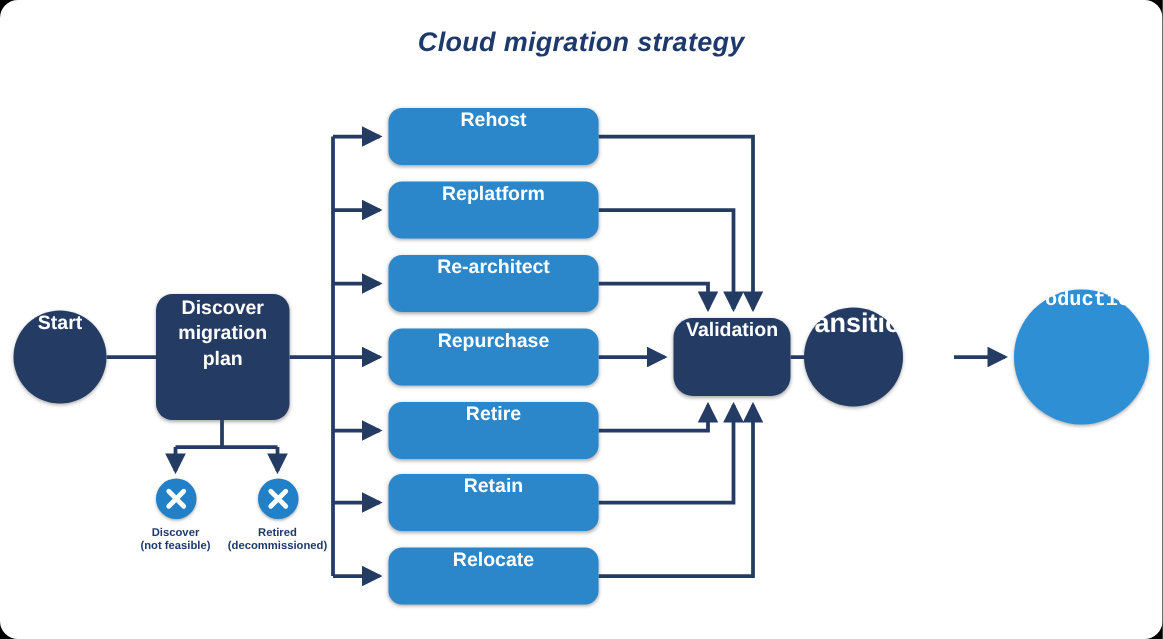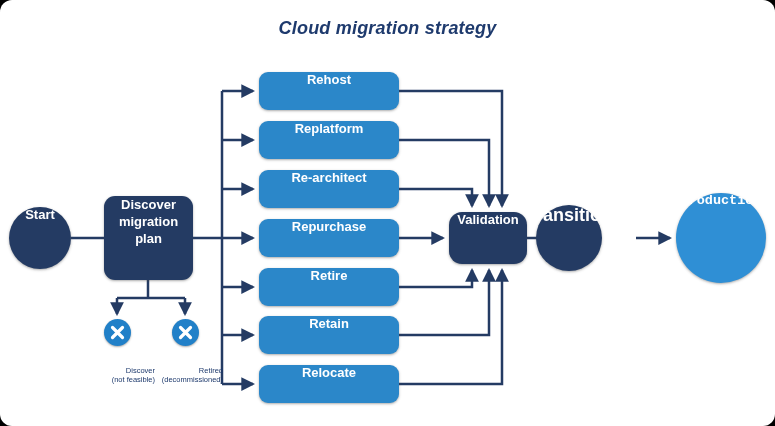--- a/index.html
+++ b/index.html
@@ -35,23 +35,22 @@
   .production{left:676px;top:193px;width:90px;height:90px;font-size:13.5px;font-family:Liberation Mono, monospace;}
   .xgroup{position:absolute;width:76px;text-align:center;}
   .xg1{left:79px;top:319px;}
   .xg2{left:147px;top:319px;}
   .xicon{
     width:27px;height:27px;border-radius:50%;margin:0 auto;
     background:var(--icon_blue,#2180c8);display:flex;align-items:center;justify-content:center;
     box-shadow:0 1px 2px rgba(70,70,70,.45);
   }
   .xlabel{
-    margin-top:20px;font-size:7.5px;line-height:9px;font-weight:400;
+    margin-top:4px;font-size:7.5px;line-height:9px;font-weight:700;
     color:var(--label_navy,#1e3a6d);
-    text-align:right;
   }
 </style>
 </head>
 <body>
 
 <div class="canvas">
 
   <svg class="wires" viewBox="0 0 775 426" xmlns="http://www.w3.org/2000/svg">
     <defs>
       <marker id="arr" viewBox="0 0 10 10" refX="8.5" refY="5" markerWidth="5.5" markerHeight="5.5" orient="auto-start-reverse">

